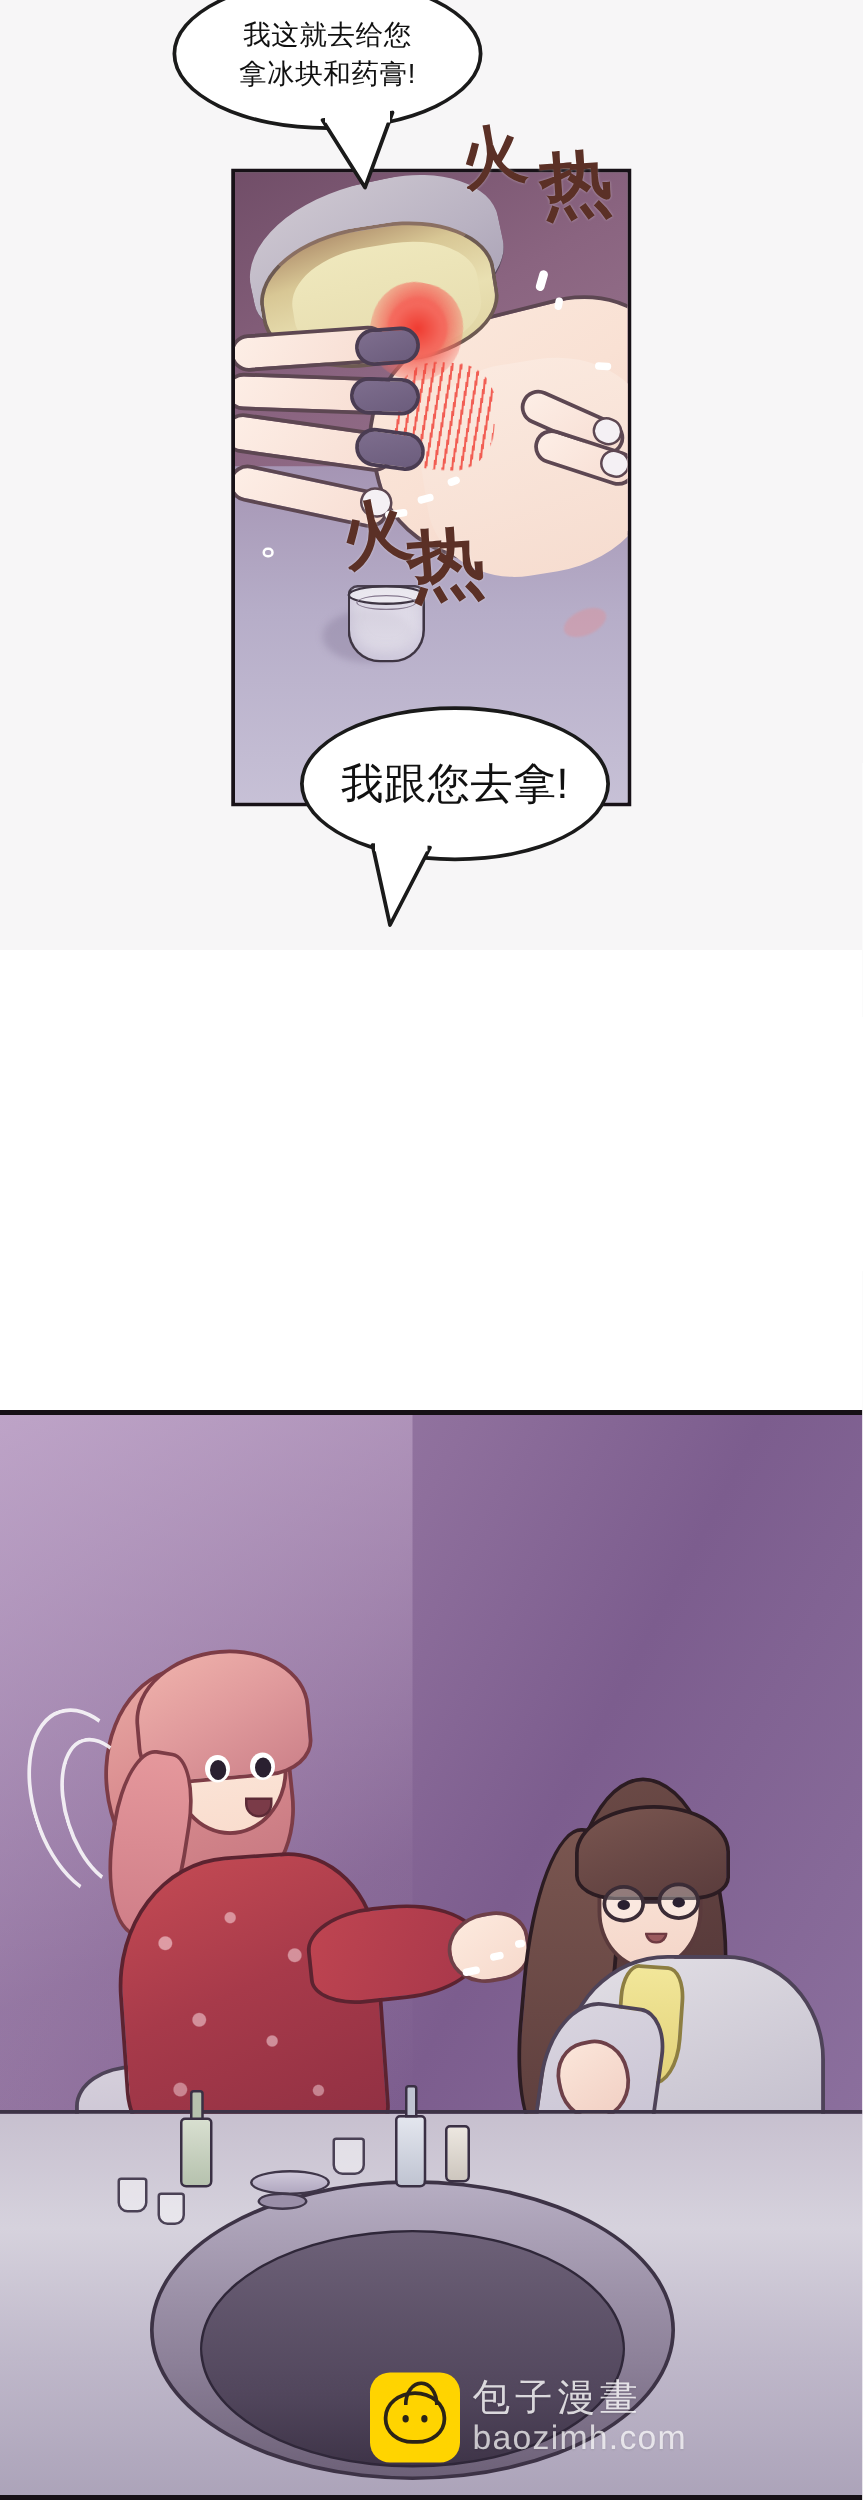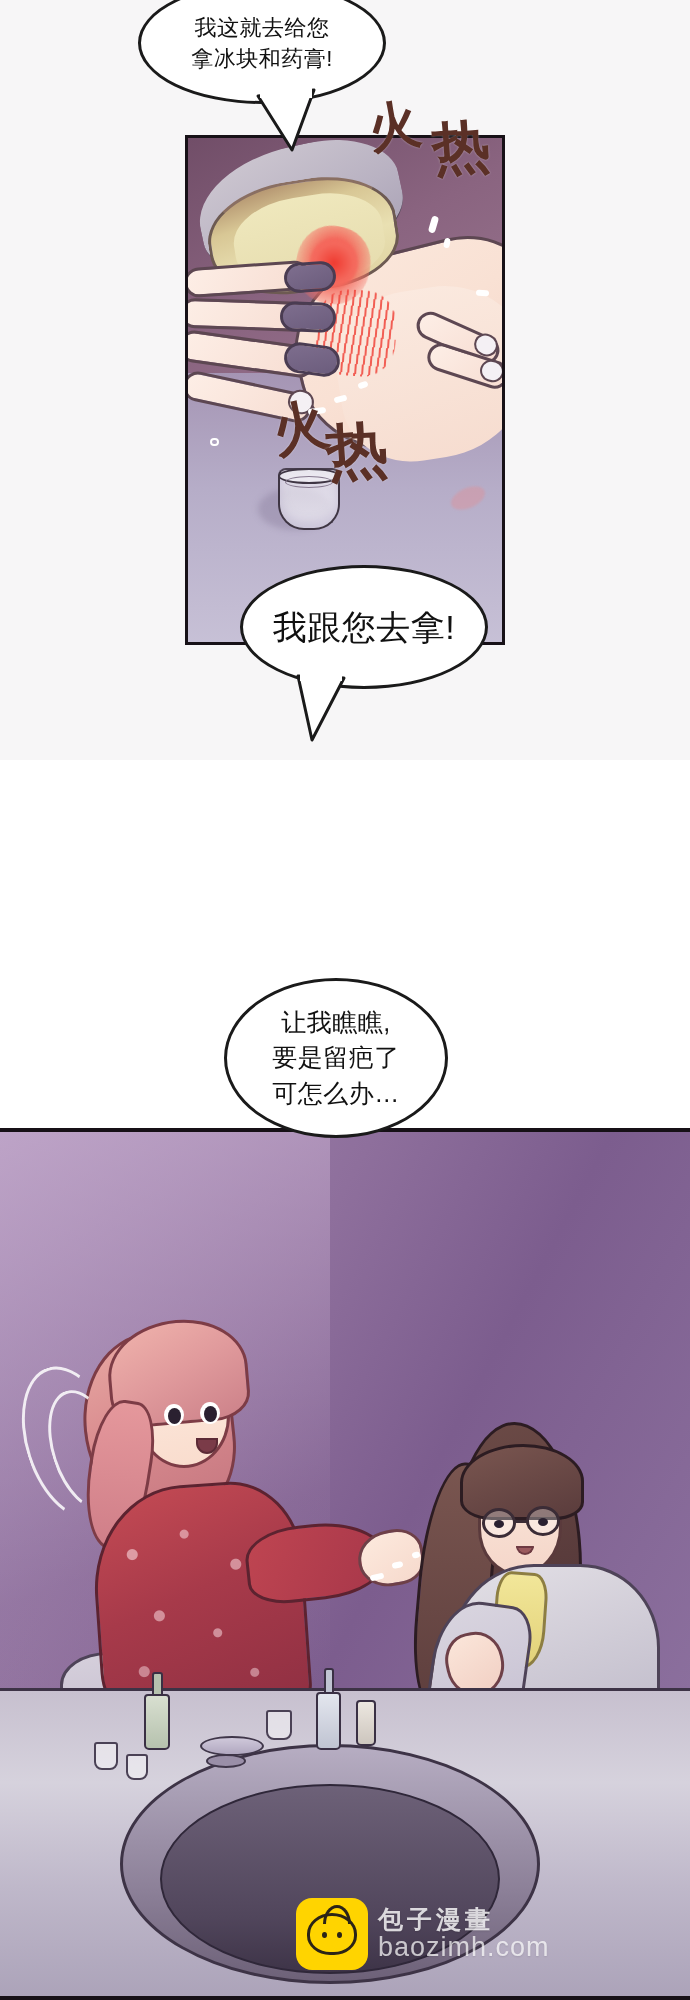--- a/index.html
+++ b/index.html
@@ -462,21 +462,21 @@
   }
   .wm-eye {
     position: absolute;
     width: 5px; height: 6px;
     background: #2b2417;
     border-radius: 50%;
     top: 16px;
   }
   #wm-text { display: flex; flex-direction: column; line-height: 1.08; }
   #wm-cn {
-    font-size: 25px; font-weight: 700;
+    font-size: 30px; font-weight: 400;
     color: rgba(255,255,255,0.80);
     letter-spacing: 4px;
     font-family: "DejaVu Sans", "Liberation Sans", sans-serif;
     text-shadow: 0 1px 2px rgba(0,0,0,0.12);
   }
   #wm-en {
     font-size: 27px; font-weight: 500;
     color: rgba(255,255,255,0.72);
     letter-spacing: 1px;
     font-family: "Liberation Sans", sans-serif;
@@ -558,25 +558,20 @@
   <div class="bubble" id="bubble2" style="left:240px; top:565px; width:248px; height:124px;">
     <div class="btext" style="font-size:34px;">我跟您去拿!</div>
   </div>
   <svg class="tail" style="left:288px; top:672px;" width="70" height="80" viewBox="0 0 70 80">
     <path d="M10,4 L56,6 L24,68 Z" fill="#ffffff" stroke="#1a1a1a" stroke-width="3" stroke-linejoin="round"></path>
     <rect x="12" y="0" width="42" height="9" fill="#ffffff"></rect>
   </svg>
 
   <div id="gutter"></div>
 
-  <div class="bubble" id="bubble3" style="left:224px; top:978px; width:224px; height:160px;">
-    <div class="btext" style="font-size:25px;">让我瞧瞧,
-要是留疤了
-可怎么办…</div>
-  </div>
 
   <div id="panel2">
     <div class="p2layer" id="p2-wallgrad"></div>
     <div class="p2layer" id="p2-wallgrad2"></div>
 
     <div class="p2layer" id="gA-hair-back"></div>
     <div class="p2layer" id="gA-face"></div>
     <div class="p2layer" id="gA-hair-front"></div>
     <div class="p2layer" id="gA-hair-strand"></div>
     <div class="eye-white" style="left:164px; top:272px; width:20px; height:22px;"></div>

